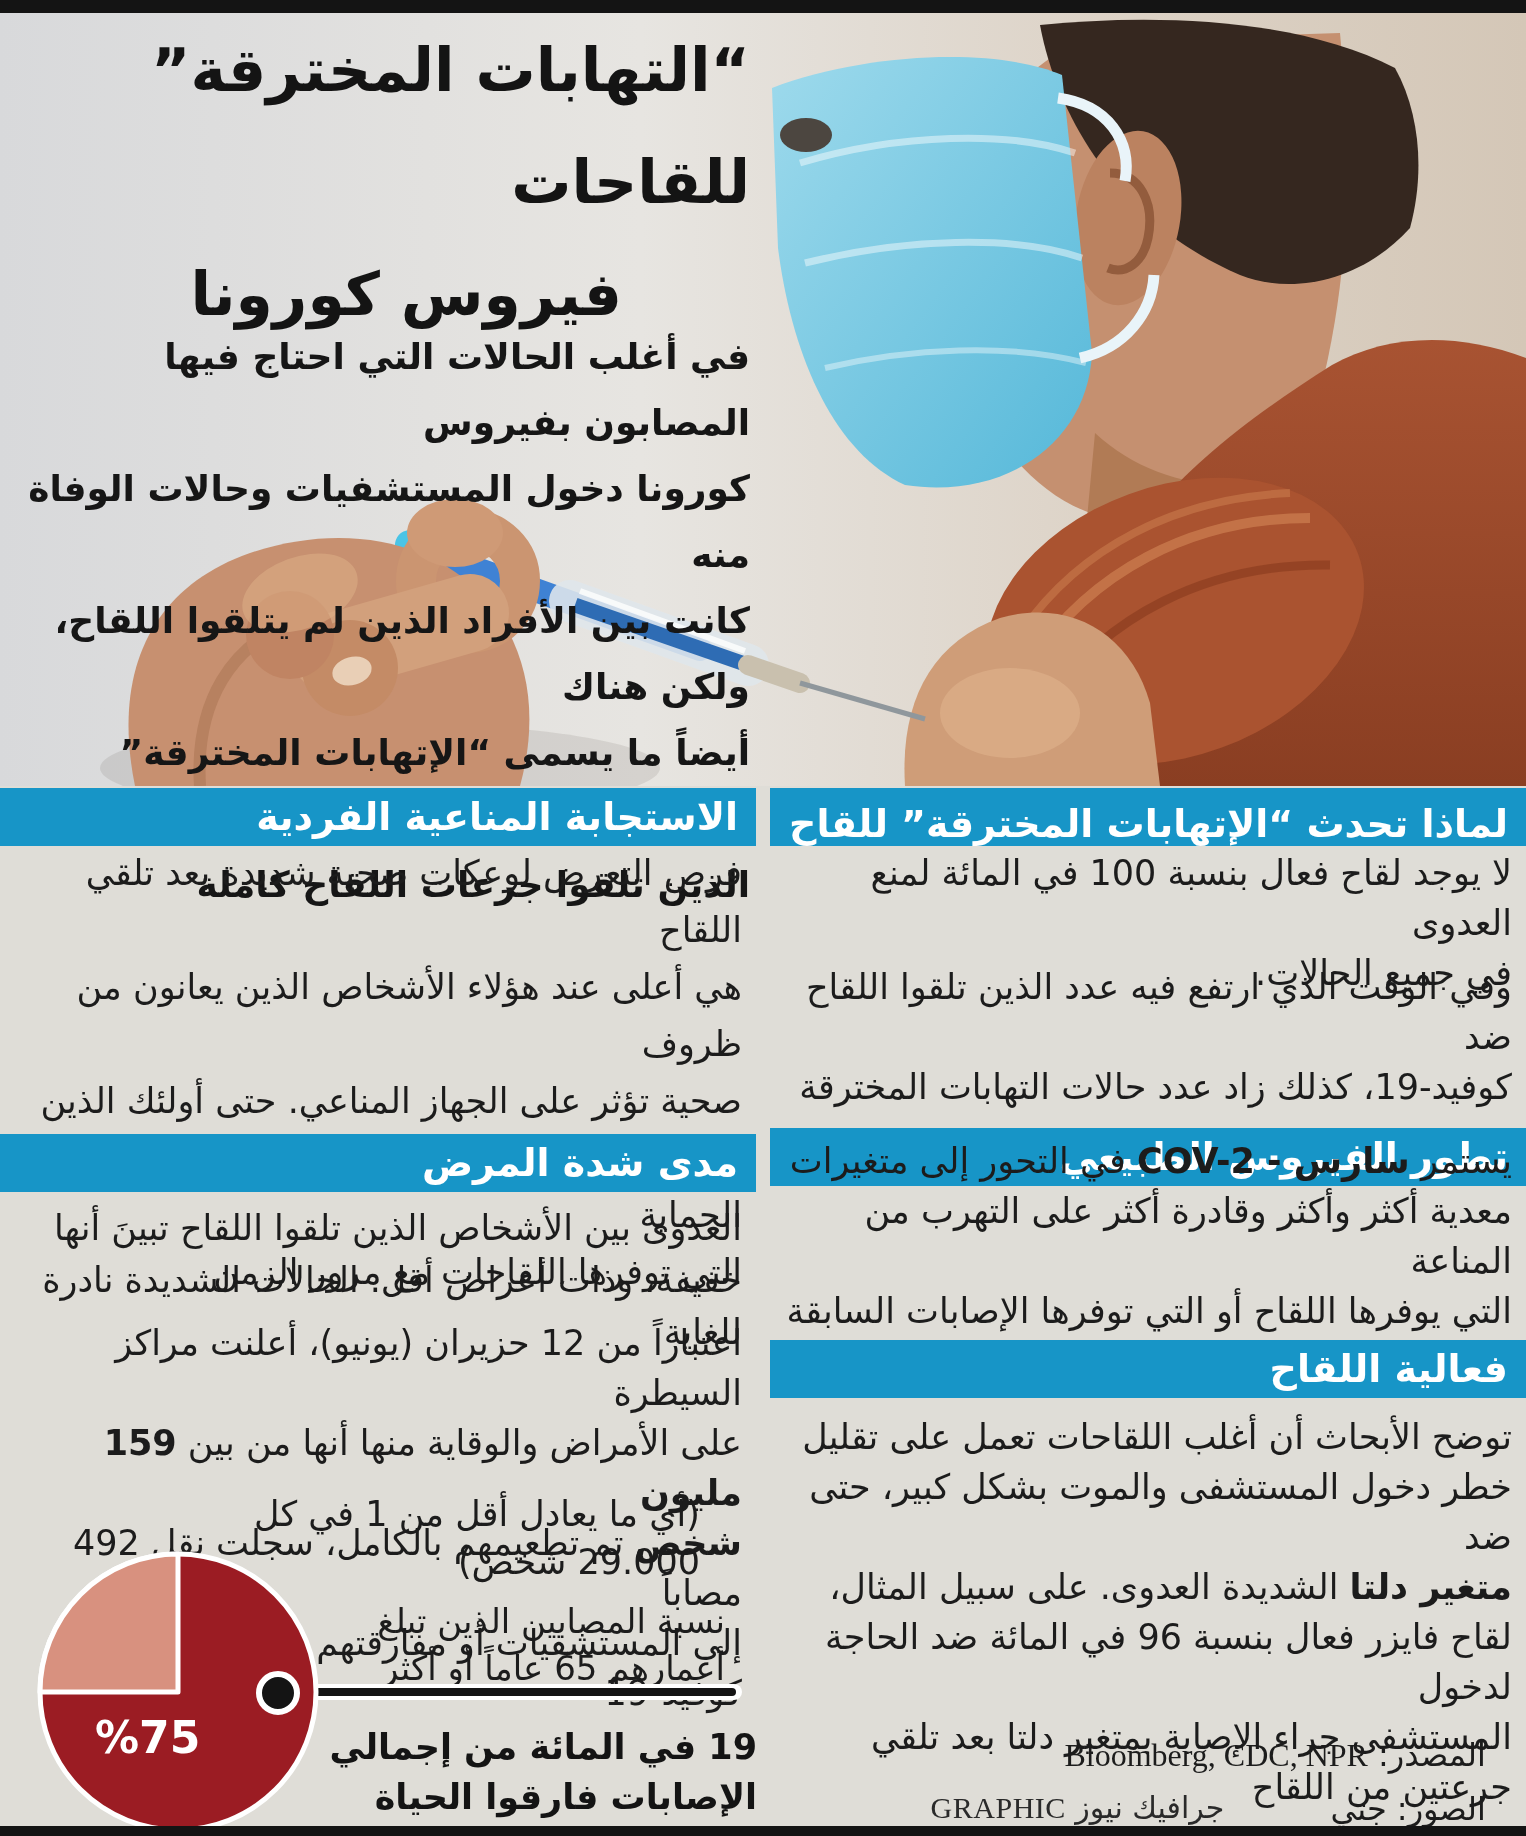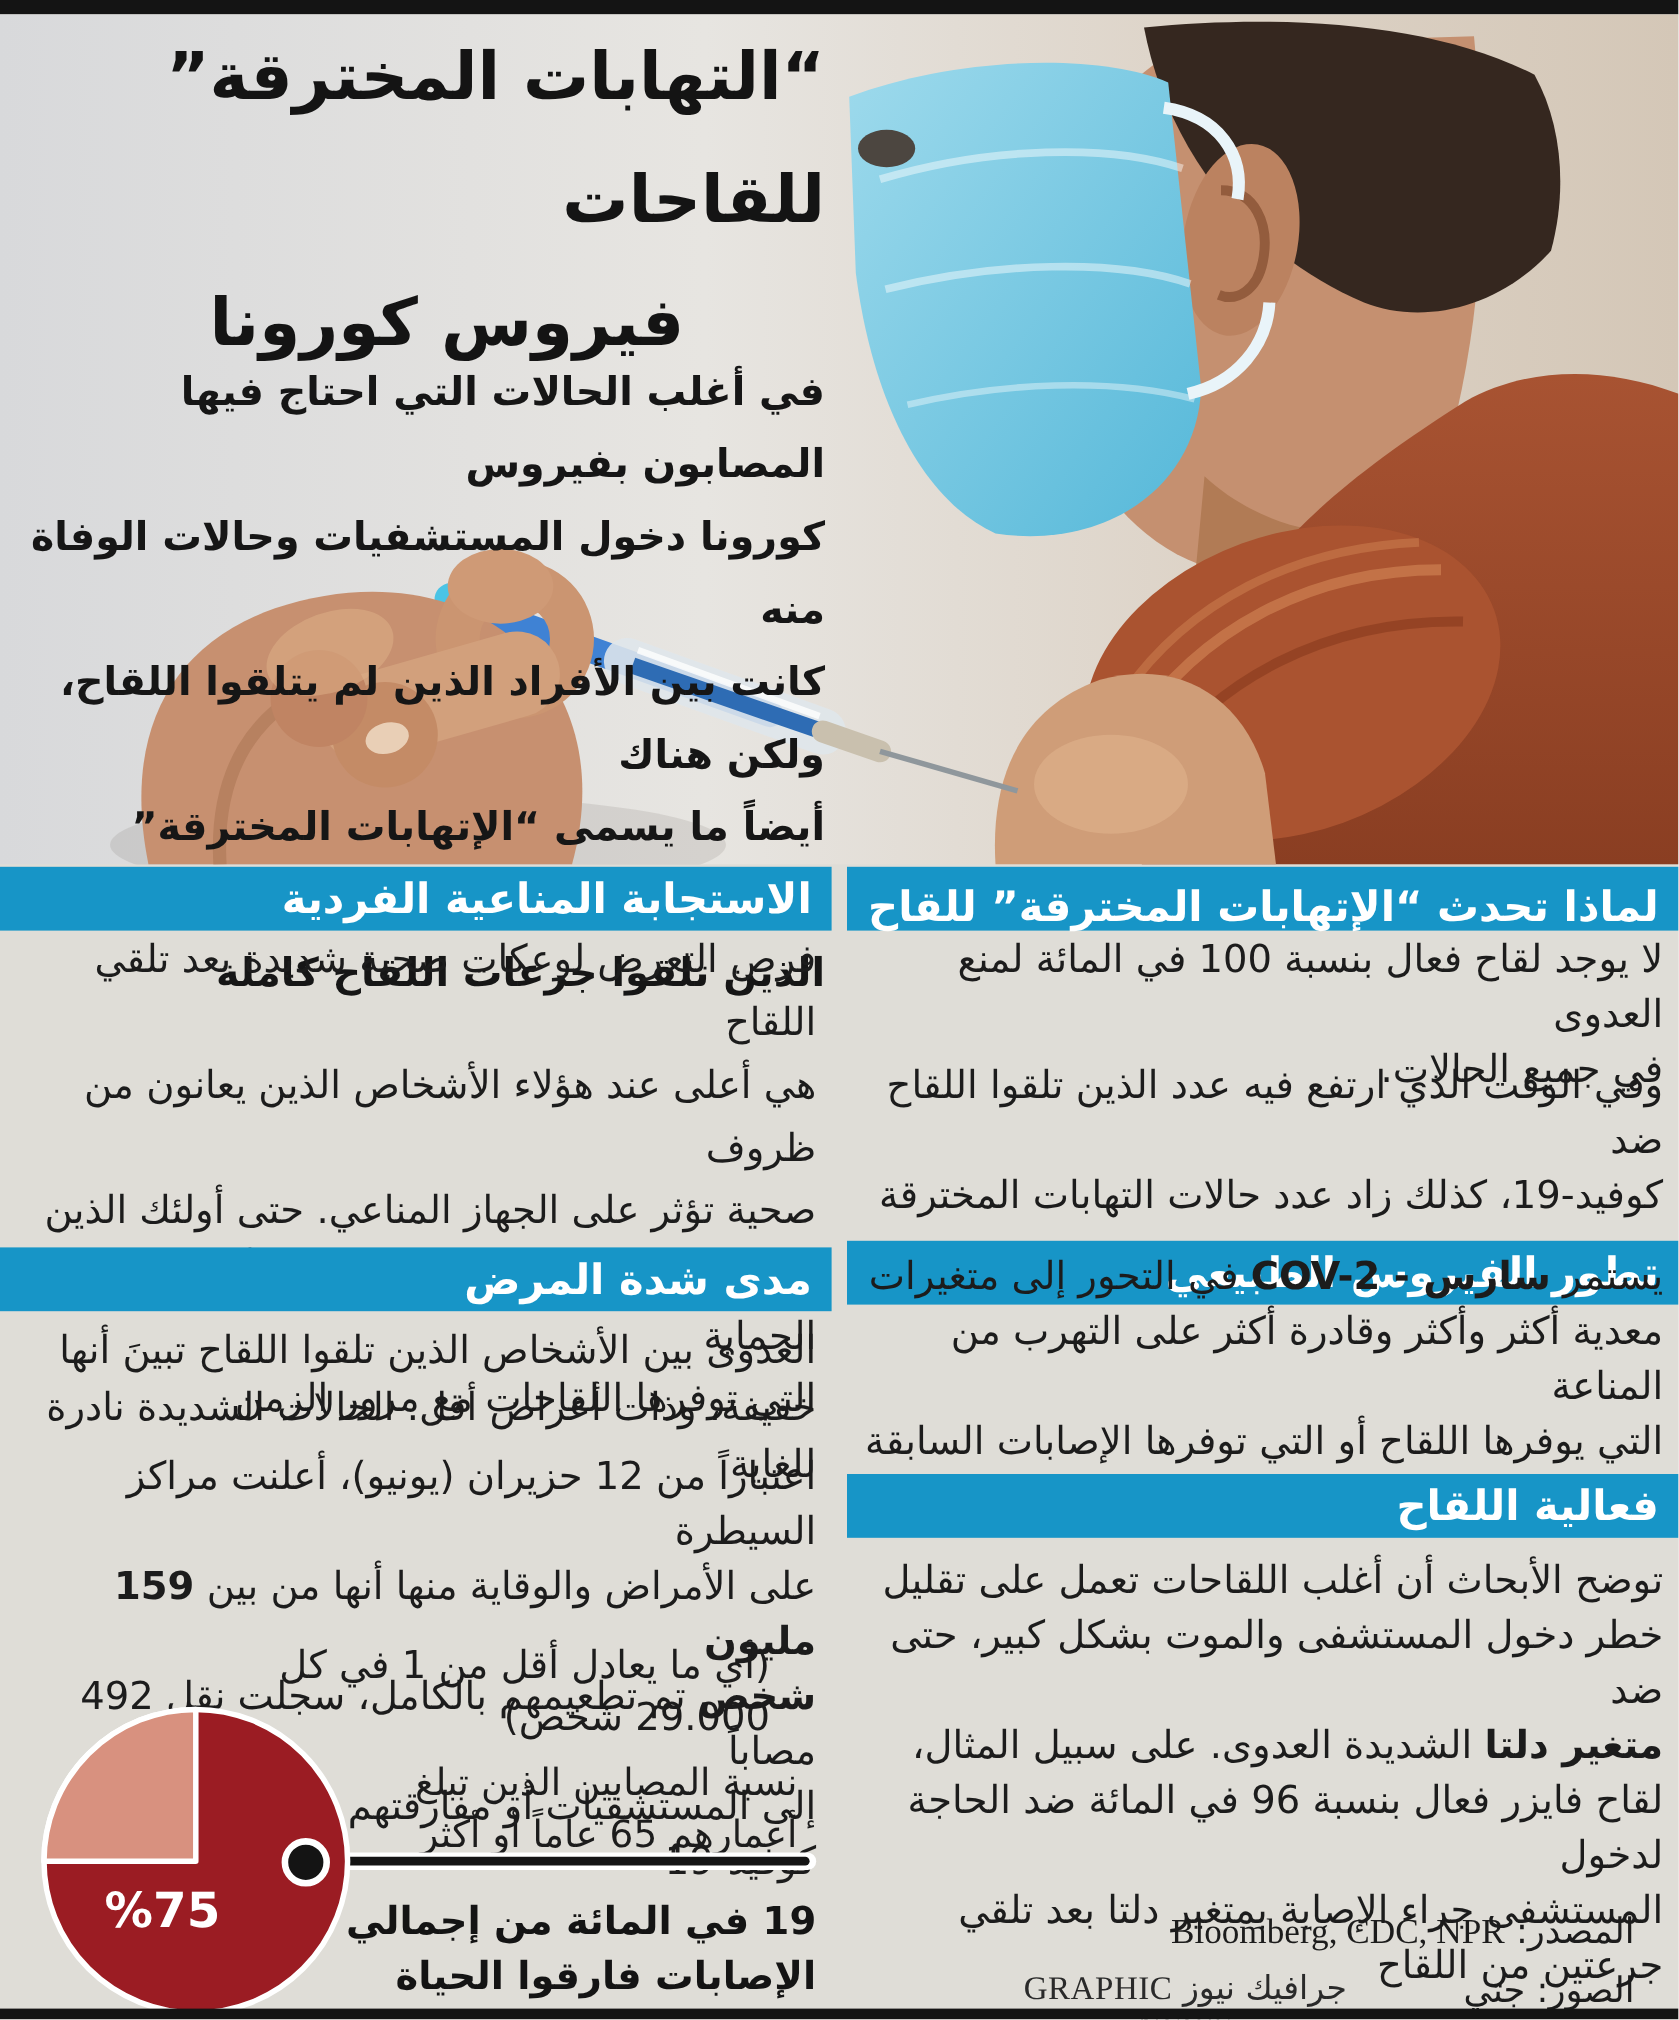--- a/index.html
+++ b/index.html
@@ -19,21 +19,21 @@
   .body{font-size:35px;text-align:right;color:#1c1c1c;}
   .lh57 .ln{line-height:57px;}
   .lh52 .ln{line-height:52px;}
   .lh50 .ln{line-height:50px;}
   .lh48 .ln{line-height:48px;}
   .lh47 .ln{line-height:47px;}
   .b{font-weight:700;}
   .latin{font-family:"Liberation Serif","DejaVu Serif",serif;}
   .pie-label{font-size:44px;font-weight:700;color:#ffffff;direction:ltr;text-align:left;}
   .note{font-size:34px;text-align:right;color:#1c1c1c;}
-  .noteb{font-size:35px;font-weight:700;text-align:right;color:#141414;}
+  .noteb{font-size:35px;font-weight:700;text-align:right;color:#141414;margin-left:15px;}
   .callout-w{background:#ffffff;border-radius:9px;}
   .callout-b{background:#141414;border-radius:5px;}
   .src,.photos{font-size:32px;color:#1c1c1c;}
   .brand{font-size:30px;color:#2a2a2a;text-align:center;letter-spacing:0.5px;}
 </style>
 </head>
 <body>
 
 <div class="page">
 

